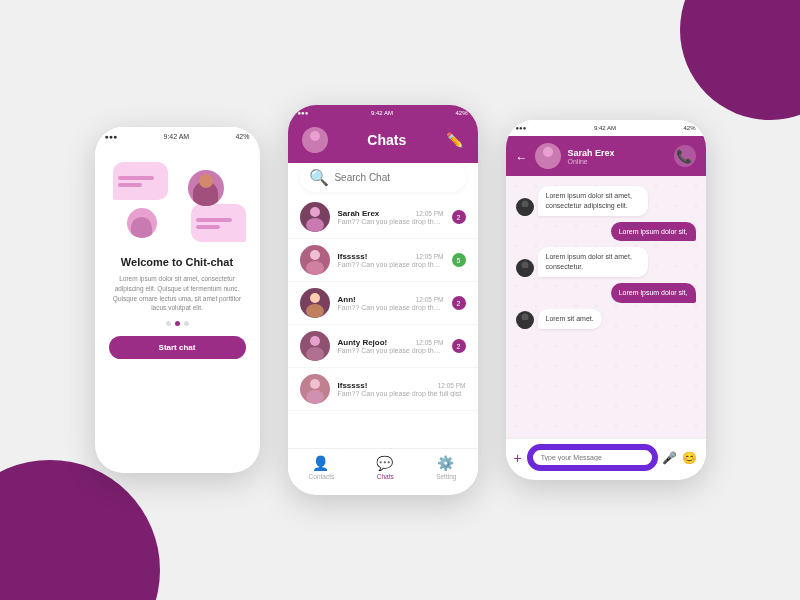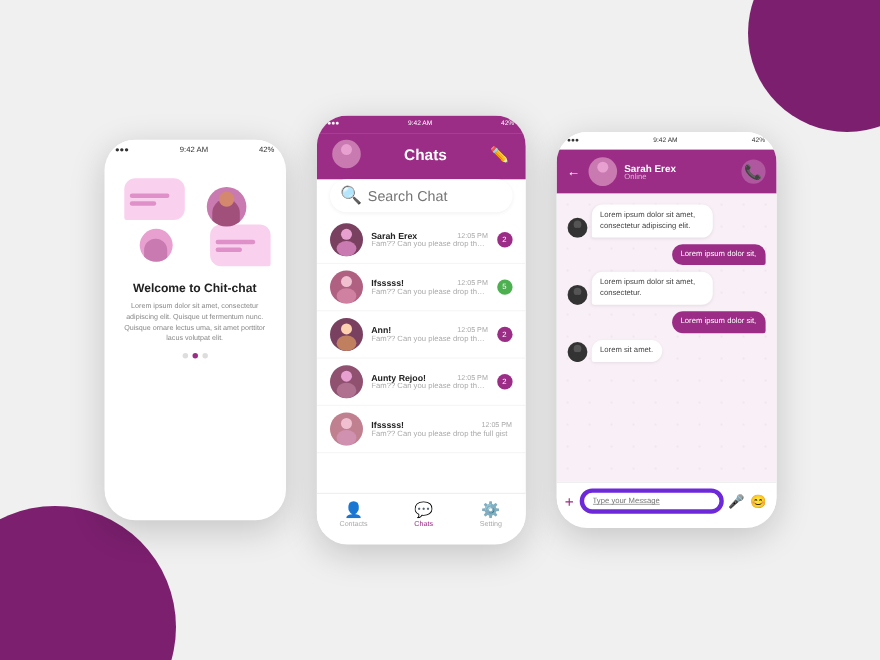--- a/index.html
+++ b/index.html
@@ -245,21 +245,21 @@
       border-radius: 16px;
       padding: 5px 10px;
       display: flex;
       align-items: center;
       gap: 5px;
       box-shadow: 0 1px 4px rgba(0,0,0,0.06);
     }
     .screen2 .search-bar input {
       border: none;
       outline: none;
-      font-size: 13px;
+      font-size: 10px;
       color: #aaa;
       width: 100%;
     }
     .chat-list {
       overflow-y: auto;
       flex: 1;
       padding: 0 0 4px;
     }
     .chat-item {
       display: flex;
@@ -473,27 +473,26 @@
       border-top: 1px solid #eee;
       gap: 5px;
     }
     .screen3 .plus-btn {
       font-size: 14px;
       color: #9c2d87;
       cursor: pointer;
     }
     .screen3 .msg-input {
       flex: 1;
-      border: 4px solid #6d28d9;
+      border: 6px solid #6d28d9;
       border-radius: 14px;
       padding: 4px 8px;
       font-size: 7px;
       color: #aaa;
       outline: none;
-      text-decoration: underline;
     }
     .screen3 .mic-btn {
       font-size: 12px;
       color: #9c2d87;
     }
     .screen3 .emoji-btn {
       font-size: 12px;
       color: #9c2d87;
     }
     .screen2-body {
@@ -536,20 +535,21 @@
       </div>
     </div>
     <div class="welcome-content">
       <div class="welcome-title">Welcome to Chit-chat</div>
       <div class="welcome-text">Lorem ipsum dolor sit amet, consectetur adipiscing elit. Quisque ut fermentum nunc. Quisque ornare lectus uma, sit amet porttitor lacus volutpat elit.</div>
       <div class="dots">
         <div class="dot"></div>
         <div class="dot active"></div>
         <div class="dot"></div>
       </div>
+      <button class="start-btn">Start chat</button>
     </div>
   </div>
 
   <div class="phone-frame screen2">
     <div class="status-bar">
       <span>●●●</span>
       <span>9:42 AM</span>
       <span>42%</span>
     </div>
     <div class="screen2-body">

